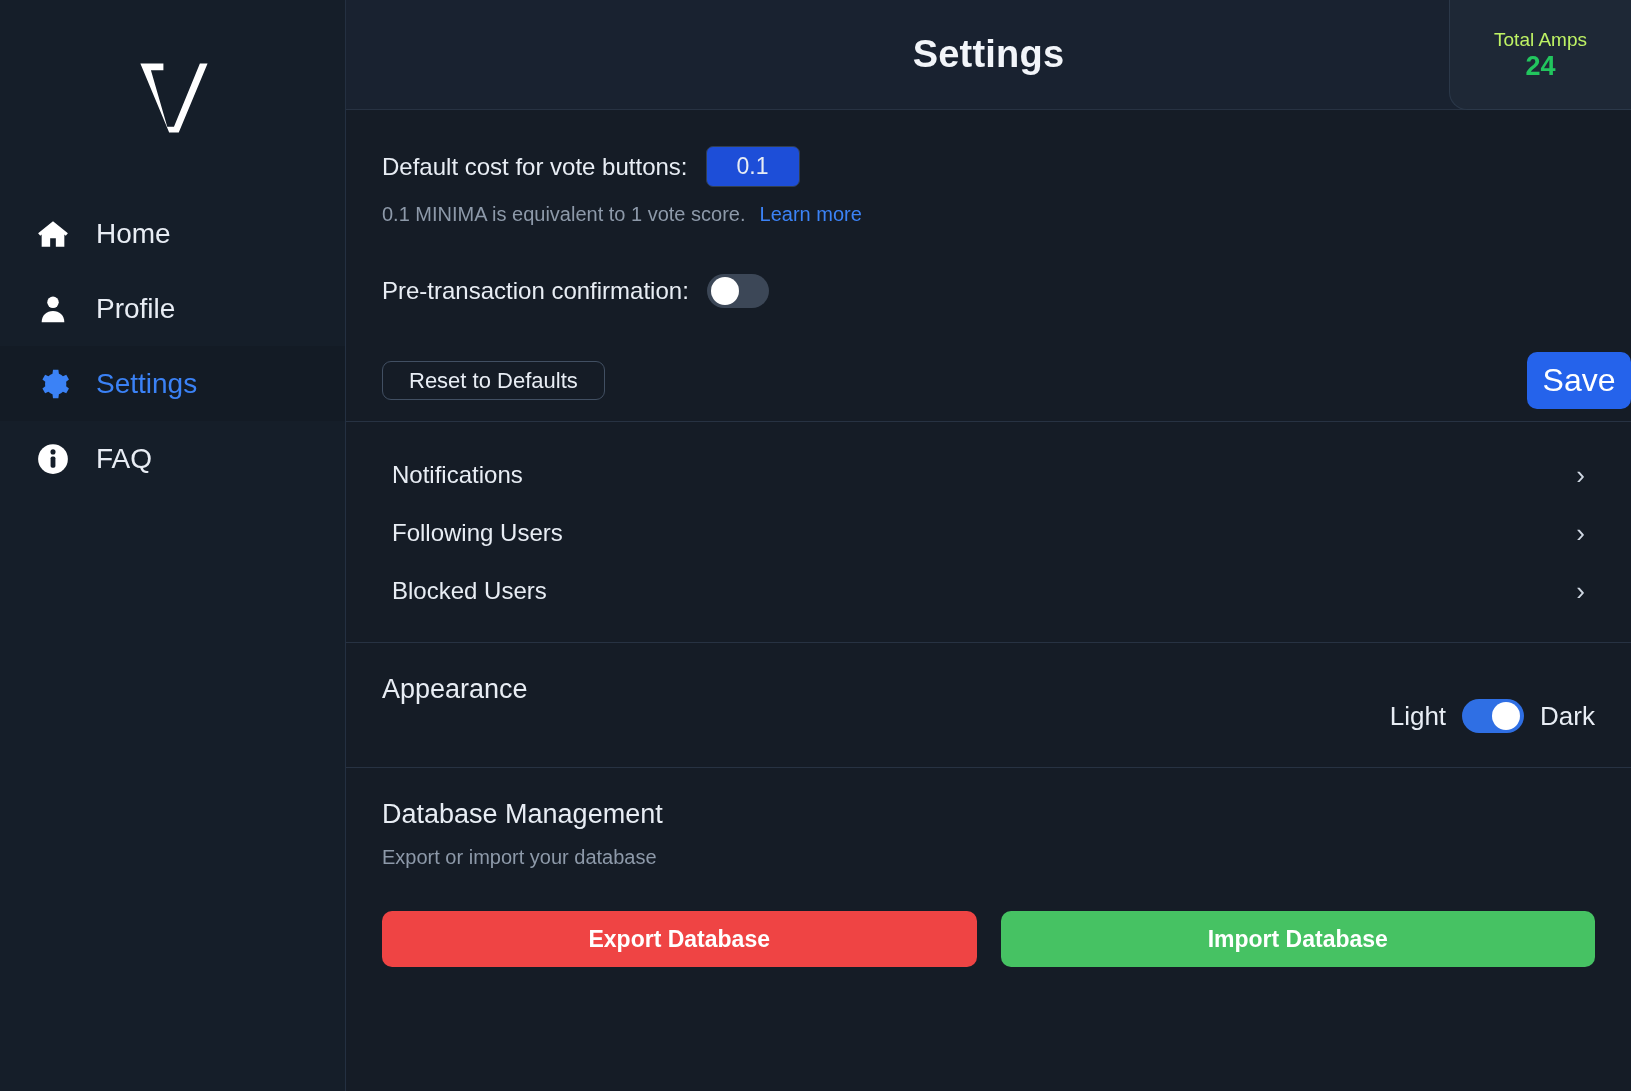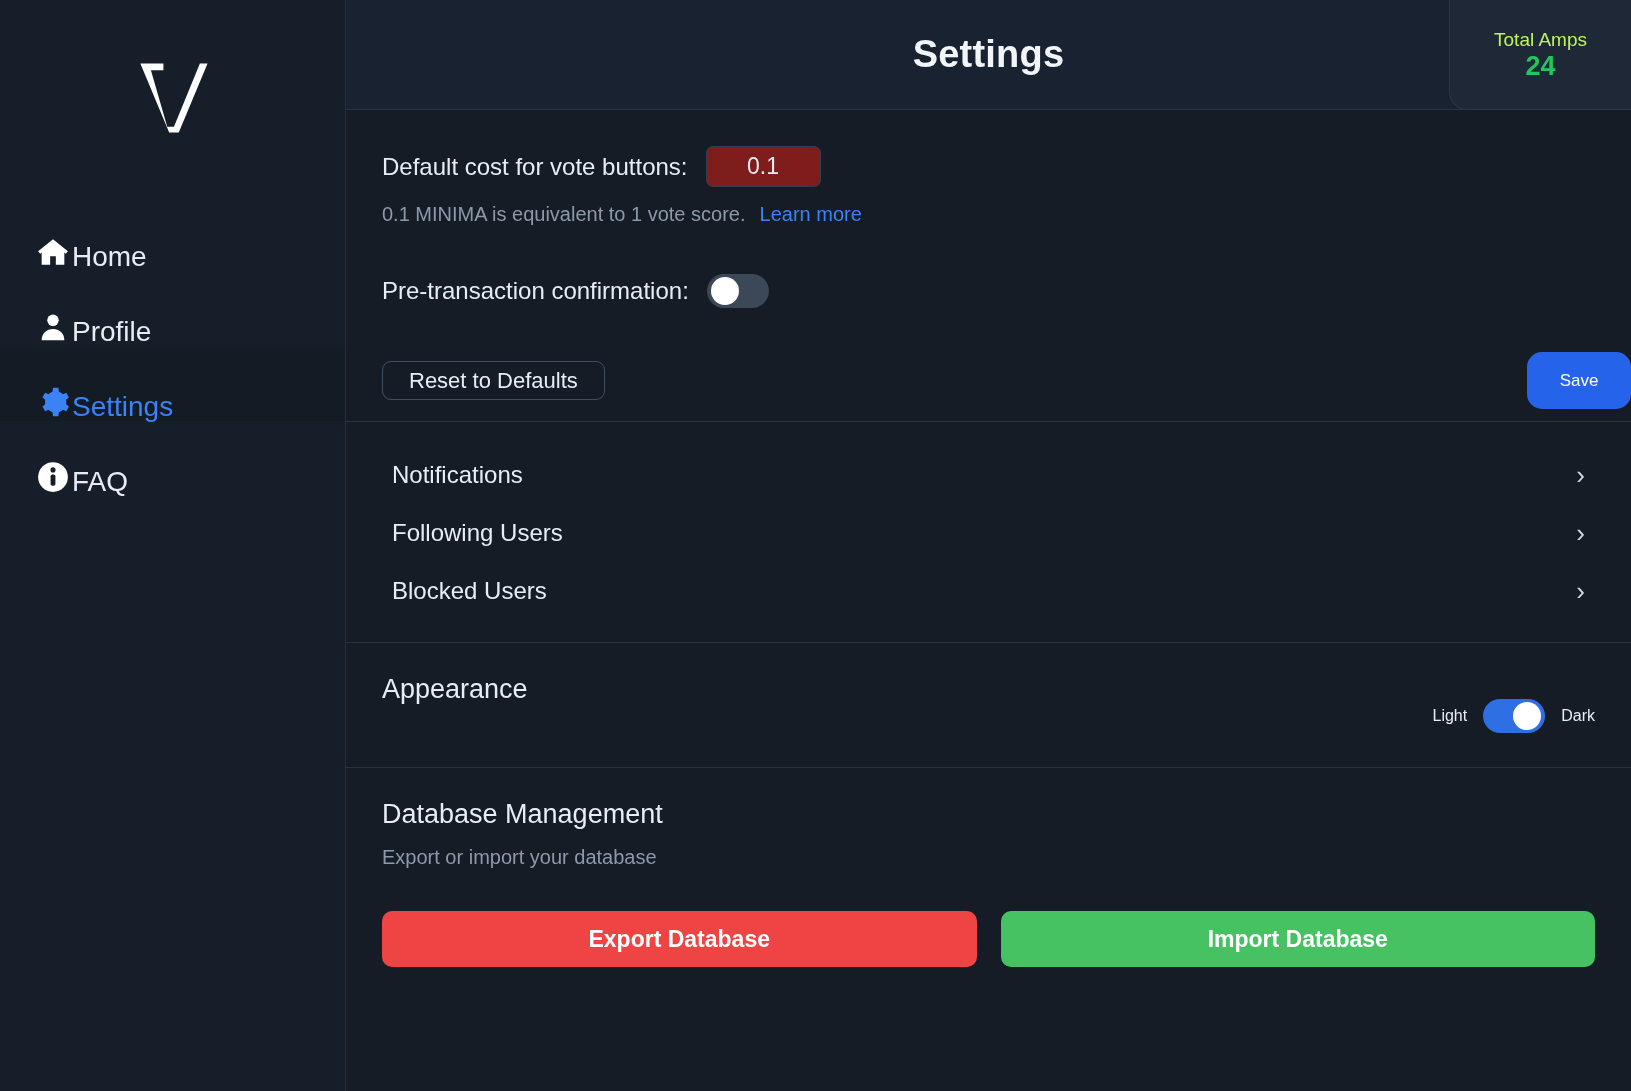--- a/index.html
+++ b/index.html
@@ -31,23 +31,24 @@
     align-items: center;
     justify-content: center;
   }
   .logo {
     width: 96px;
     height: 96px;
   }
   .nav { display: flex; flex-direction: column; }
   .nav-item {
     display: flex;
-    align-items: flex-end;
+    align-items: center;
     height: 75px;
     padding-left: 34px;
+    gap: 24px;
     color: #e8edf4;
     font-size: 28px;
     cursor: pointer;
   }
   .nav-item.active {
     background: #131b25;
     color: #3b82f6;
   }
   .nav-icon {
     width: 38px;
@@ -126,23 +127,23 @@
   .field-row {
     display: flex;
     align-items: center;
     gap: 18px;
   }
   .field-label {
     font-size: 24px;
     color: #e8edf4;
   }
   .cost-input {
-    width: 115px;
+    width: 94px;
     height: 41px;
-    background: #7f1d1d;
+    background: #1d4ed8;
     border: 1px solid #323f51;
     border-radius: 7px;
     color: #e8edf4;
     font-size: 23px;
     font-family: "Liberation Sans", sans-serif;
     text-align: center;
     outline: none;
   }
   .helper {
     margin-top: 16px;
@@ -203,23 +204,23 @@
     color: #e8edf4;
     font-size: 22px;
     font-family: "Liberation Sans", sans-serif;
     cursor: pointer;
   }
   .btn-save {
     height: 57px;
     width: 104px;
     background: #2563eb;
     border: none;
-    border-radius: 15px;
+    border-radius: 10px;
     color: #ffffff;
-    font-size: 17px;
+    font-size: 32px;
     font-family: "Liberation Sans", sans-serif;
     cursor: pointer;
     margin-right: -36px;
   }
 
   
   .sec-links { padding-top: 24px; padding-bottom: 22px; }
   .link-row {
     height: 58px;
     display: flex;
@@ -257,21 +258,21 @@
     font-size: 20px;
     color: #8d99a9;
   }
   .theme-toggle {
     display: flex;
     align-items: center;
     gap: 16px;
     margin-top: 26px;
   }
   .theme-label {
-    font-size: 16px;
+    font-size: 26px;
     color: #e8edf4;
   }
 
   
   .sec-db { padding-top: 30px; padding-bottom: 30px; }
   .db-buttons {
     margin-top: 42px;
     display: flex;
     gap: 24px;
   }

